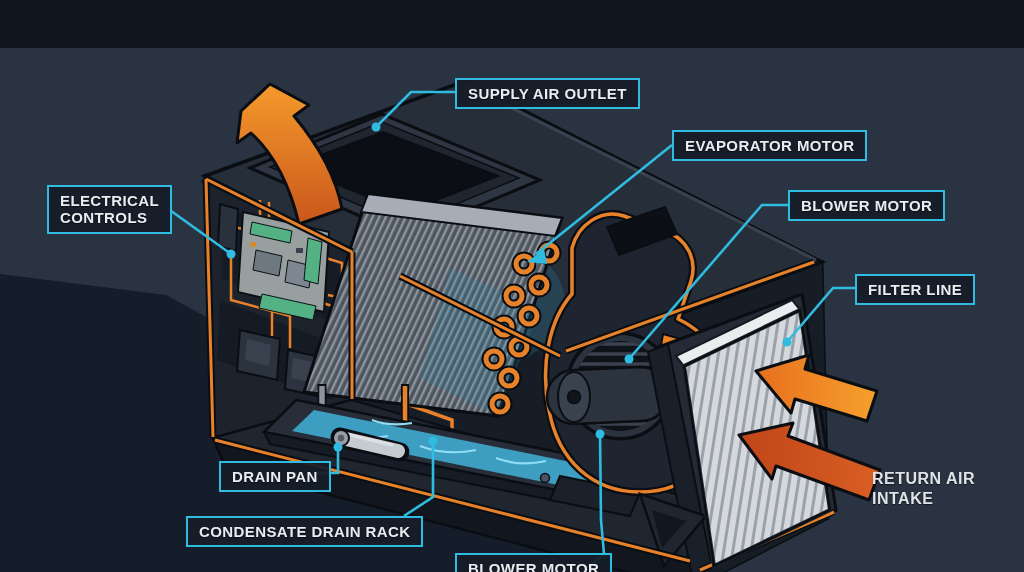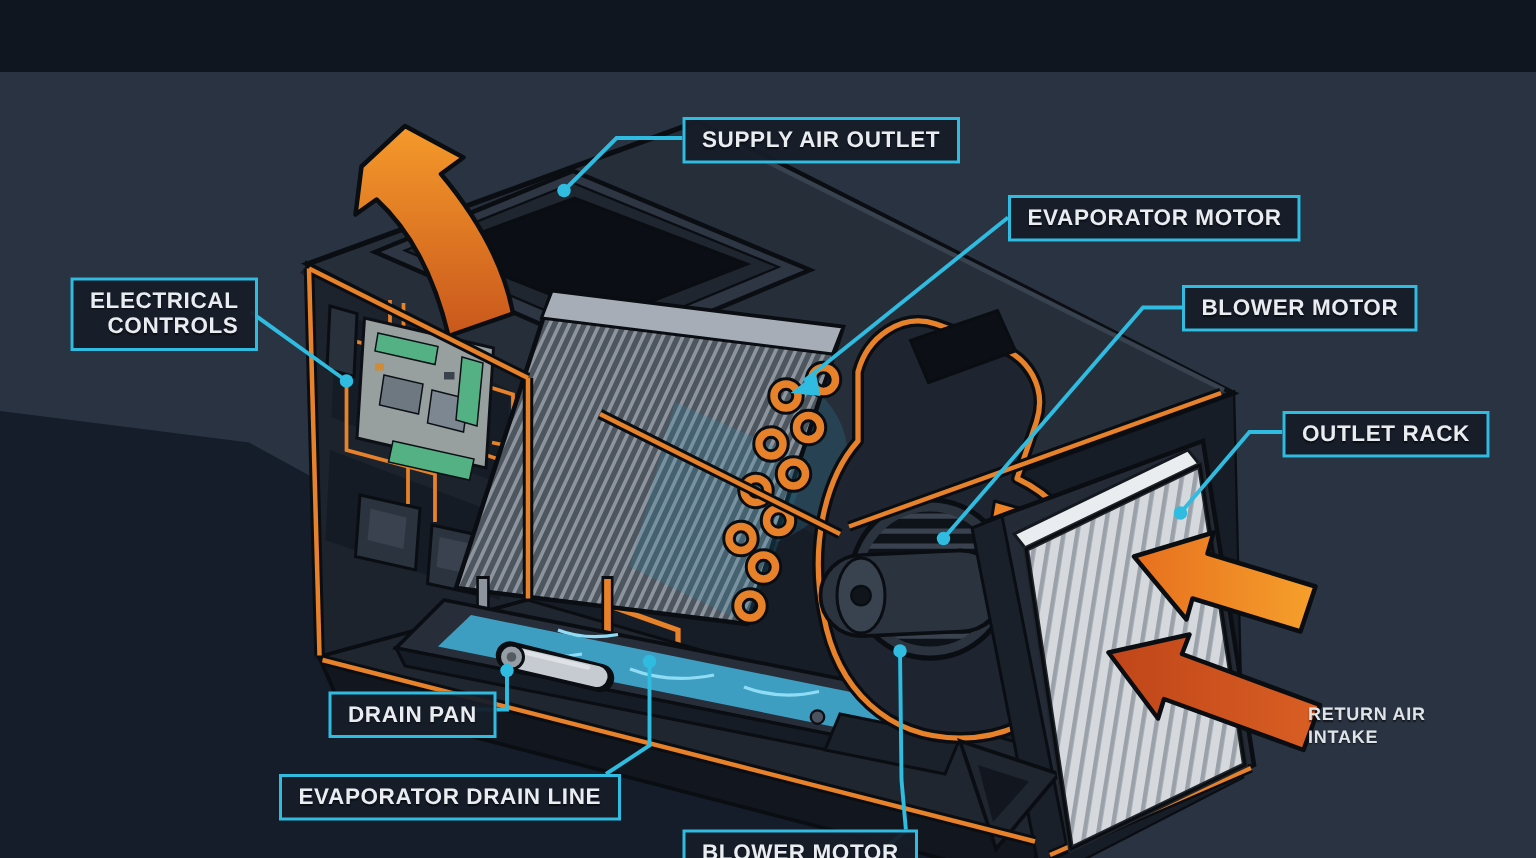--- a/index.html
+++ b/index.html
@@ -17,24 +17,24 @@
     border:2px solid #2fbce0;
     color:#e9edf1;
     font-weight:bold;
     font-size:15px;
     line-height:1.15;
     letter-spacing:.4px;
     padding:5px 11px;
     white-space:pre-line;
     text-shadow:0 1px 1px rgba(0,0,0,.6);
   }
-  .label--center{text-align:right;}
+  .label--center{text-align:left;}
   .label--plain{
     background:none;border:none;padding:0;
-    font-size:12px;letter-spacing:.5px;line-height:1.25;
+    font-size:16px;letter-spacing:.5px;line-height:1.25;
     color:#dfe4e9;
   }
 </style>
 </head>
 <body>
 
 <div class="stage">
 
 <svg width="1024" height="572" viewBox="0 0 1024 572">
   <defs>
@@ -266,22 +266,22 @@
     <circle cx="338" cy="399" r="4.5"></circle>
     <circle cx="433" cy="393" r="4.5"></circle>
     <circle cx="600" cy="386" r="4.5"></circle>
     <polygon points="527,214 544,201 547,216"></polygon>
   </g>
 </svg>
 
   <div class="label" style="left:455px;top:30px;">SUPPLY AIR OUTLET</div>
   <div class="label" style="left:672px;top:82px;">EVAPORATOR MOTOR</div>
   <div class="label" style="left:788px;top:142px;">BLOWER MOTOR</div>
-  <div class="label" style="left:855px;top:226px;">OUTLET RACK</div>
+  <div class="label" style="left:855px;top:226px;">FILTER LINE</div>
   <div class="label label--center" style="left:47px;top:137px;">ELECTRICAL
 CONTROLS</div>
   <div class="label" style="left:219px;top:413px;text-align:center;">DRAIN PAN</div>
-  <div class="label" style="left:186px;top:468px;">EVAPORATOR DRAIN LINE</div>
+  <div class="label" style="left:186px;top:468px;">CONDENSATE DRAIN RACK</div>
   <div class="label" style="left:455px;top:505px;">BLOWER MOTOR</div>
   <div class="label label--plain" style="left:872px;top:421px;">RETURN AIR
 INTAKE</div>
 
 </div>
 
 </body></html>

